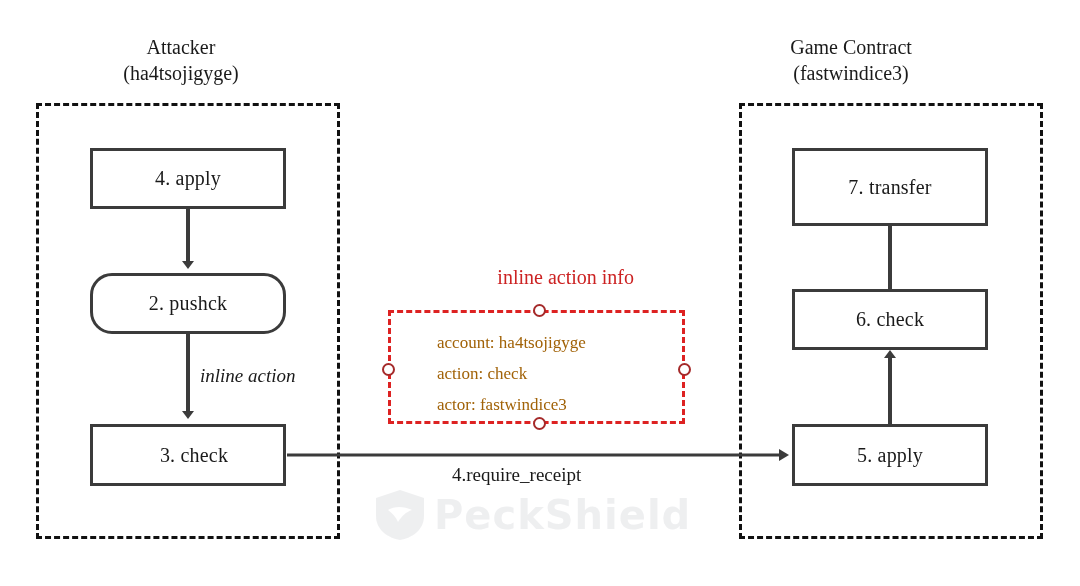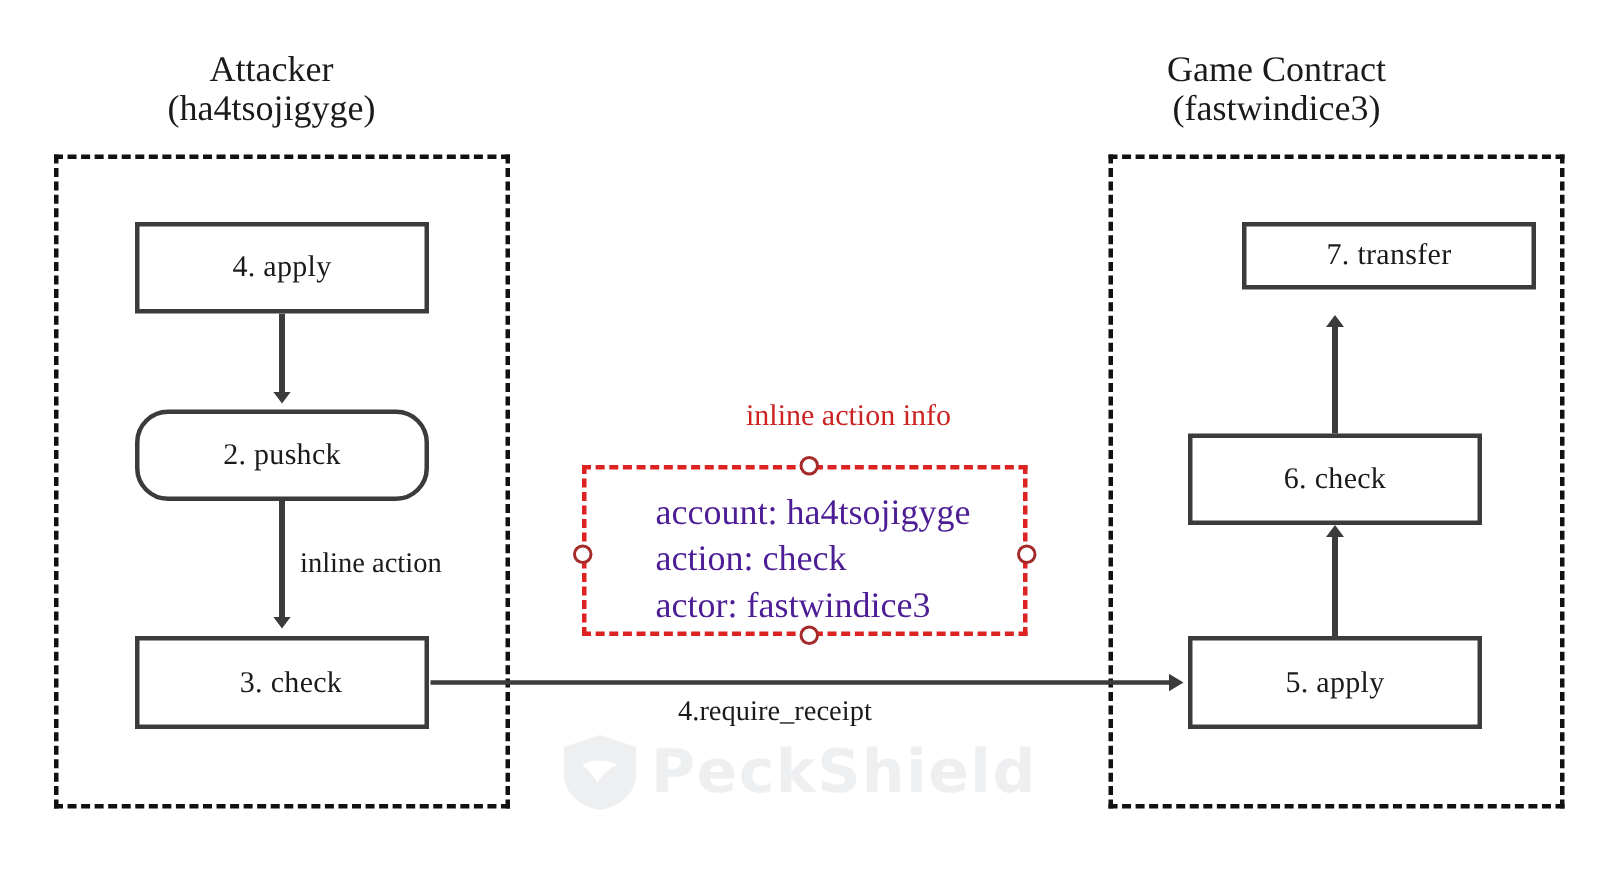--- a/index.html
+++ b/index.html
@@ -14,21 +14,21 @@
     background: #ffffff;
     font-family: "Liberation Serif", "DejaVu Serif", serif;
     overflow: hidden;
   }
 
   
   .group-title {
     position: absolute;
     text-align: center;
     color: #1a1a1a;
-    font-size: 24px;
+    font-size: 20px;
     line-height: 26px;
     white-space: nowrap;
   }
   .group-title .t-line { display: block; }
 
   
   .dashed-container {
     position: absolute;
     border: 3px dashed #111111;
     background: transparent;
@@ -75,22 +75,22 @@
     text-align: center;
   }
   .callout-box {
     position: absolute;
     box-sizing: border-box;
     border: 3px dashed #dd2222;
     background: transparent;
   }
   .callout-lines {
     position: absolute;
-    color: #4c1d95;
-    font-size: 24px;
+    color: #a16207;
+    font-size: 17px;
     line-height: 31px;
     white-space: nowrap;
     font-family: Liberation Serif, serif;
   }
   .handle {
     position: absolute;
     width: 13px;
     height: 13px;
     border-radius: 50%;
     background: #ffffff;
@@ -158,25 +158,25 @@
 
     <line x1="890" y1="424" x2="890" y2="355" stroke="#3b3b3b" stroke-width="4" marker-end="url(#arrow-up)"></line>
 
     <line x1="890" y1="290" x2="890" y2="215" stroke="#3b3b3b" stroke-width="4" marker-end="url(#arrow-up)"></line>
   </svg>
 
   <div class="pbox" style="left:90px; top:148px; width:196px; height:61px;">4. apply</div>
   <div class="pbox" style="left:90px; top:273px; width:196px; height:61px;border-radius:22px;">2. pushck</div>
   <div class="pbox" style="left:90px; top:424px; width:196px; height:62px;padding-left:12px;">3. check</div>
 
-  <div class="pbox" style="left:828px; top:148px; width:196px; height:45px;">7. transfer</div>
+  <div class="pbox" style="left:792px; top:148px; width:196px; height:78px;">7. transfer</div>
   <div class="pbox" style="left:792px; top:289px; width:196px; height:61px;">6. check</div>
   <div class="pbox" style="left:792px; top:424px; width:196px; height:62px;">5. apply</div>
 
-  <div class="edge-label" style="left:200px; top:365px;">inline action</div>
+  <div class="edge-label" style="left:200px; top:365px;font-style:italic;">inline action</div>
   <div class="edge-label" style="left:452px; top:464px;">4.require_receipt</div>
 
   <div class="callout-title" style="left:444px; top:266px; width:190px;text-align:right;">inline action info</div>
 
   <div class="callout-box" style="left:388px; top:310px; width:297px; height:114px;">
     <div class="handle" style="left:142px; top:-9px;"></div>
     <div class="handle" style="left:142px; bottom:-9px;"></div>
     <div class="handle" style="left:-9px; top:50px;"></div>
     <div class="handle" style="right:-9px; top:50px;"></div>
   </div>

